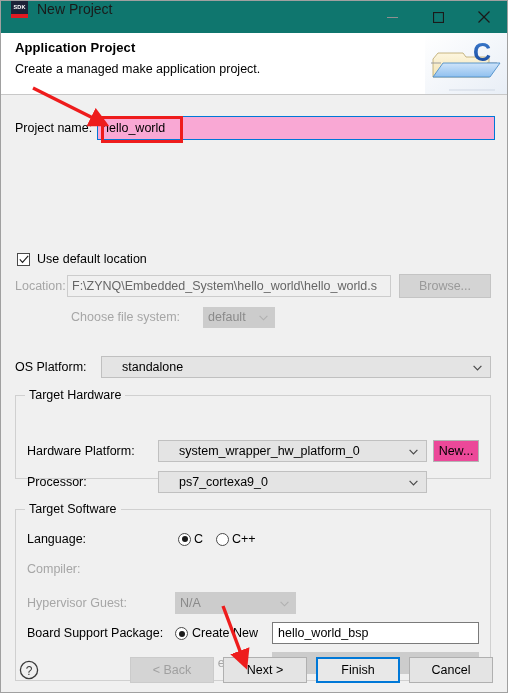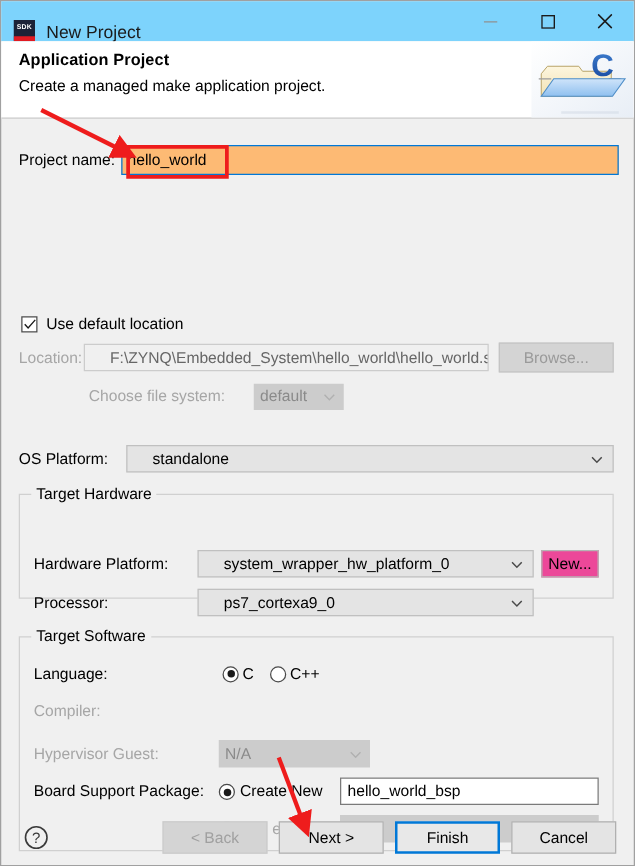--- a/index.html
+++ b/index.html
@@ -16,22 +16,22 @@
     position:absolute;inset:0;
     background:#f0f0f0;
     border:1px solid #a0a0a0;
     box-sizing:border-box;
     display:flex;flex-direction:column;
   }
 
   
   .titlebar{
     height:32px;min-height:32px;
-    background:#7dd3fc;
-    display:flex;align-items:flex-end;
+    background:#0f766e;
+    display:flex;align-items:flex-start;
     position:relative;
   }
   .sdk-icon{
     width:17px;height:17px;
     margin-left:10px;
     background:#1c2237;
     position:relative;
     display:flex;align-items:flex-start;justify-content:center;
     box-sizing:border-box;
     overflow:hidden;
@@ -86,21 +86,21 @@
   .row{display:flex;align-items:center;}
   label.lbl{font-size:12.5px;color:#000;white-space:nowrap;}
   label.lbl.dis{color:#a6a6a6;}
 
   
   .pn-row{position:absolute;left:14px;right:12px;top:21px;height:24px;}
   .pn-label{width:82px;flex:none;}
   .pn-input{
     flex:1;height:24px;box-sizing:border-box;
     border:1px solid #0078d7;
-    background:#fdba74;
+    background:#f9a8d4;
     font-family:"Liberation Sans", sans-serif;
     font-size:12.5px;color:#000;
     padding:0 4px;
     outline:none;
   }
 
   
   .cb-row{position:absolute;left:16px;top:155px;height:18px;}
   .chk{
     width:13px;height:13px;box-sizing:border-box;
@@ -109,21 +109,21 @@
     margin-right:7px;flex:none;
   }
   .chk svg{display:block;}
 
   
   .loc-row{position:absolute;left:14px;right:16px;top:179px;height:24px;}
   .loc-label{width:52px;flex:none;}
   .loc-input{
     flex:1;height:22px;box-sizing:border-box;
     border:1px solid #cccccc;background:#f0f0f0;
-    color:#666;font-size:12.5px;padding:0 20px;
+    color:#666;font-size:12.5px;padding:0 4px;
     font-family:"Liberation Sans", sans-serif;
     overflow:hidden;white-space:nowrap;
     display:flex;align-items:center;
   }
   .browse-btn{
     width:92px;height:24px;margin-left:8px;flex:none;
     background:#d4d4d4;border:1px solid #c4c4c4;
     color:#9a9a9a;font-size:12.5px;
     display:flex;align-items:center;justify-content:center;
     box-sizing:border-box;

